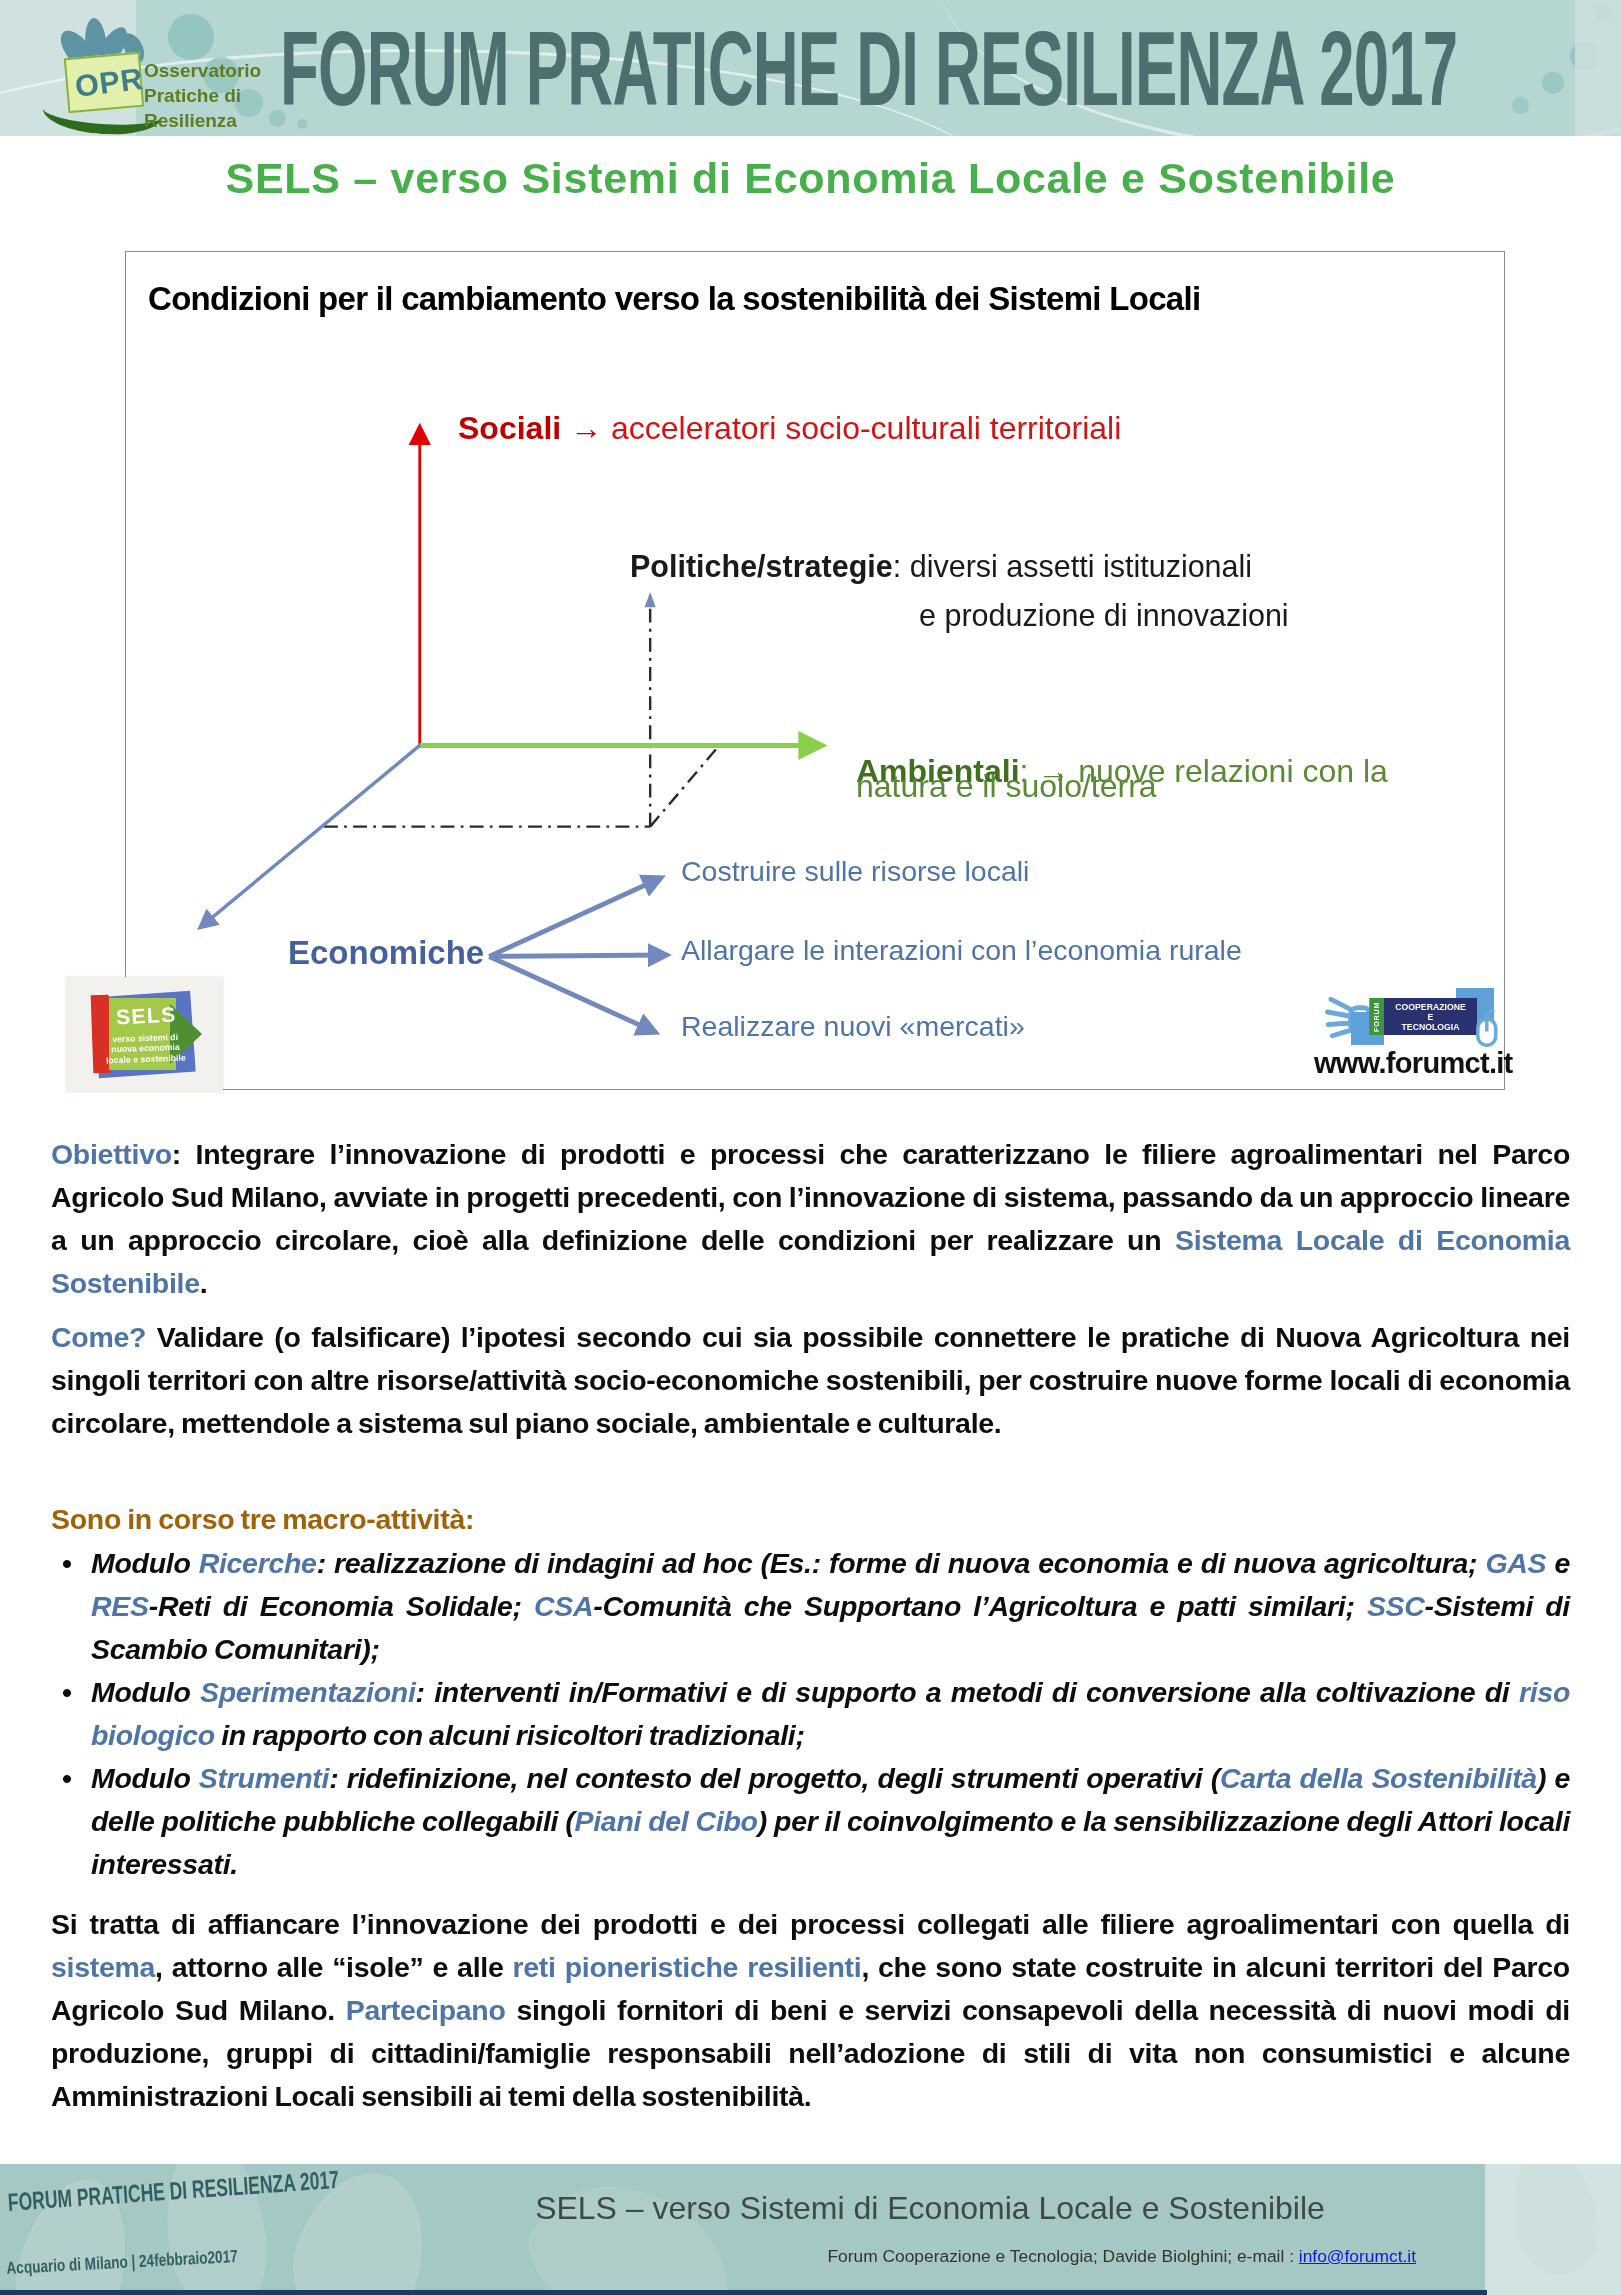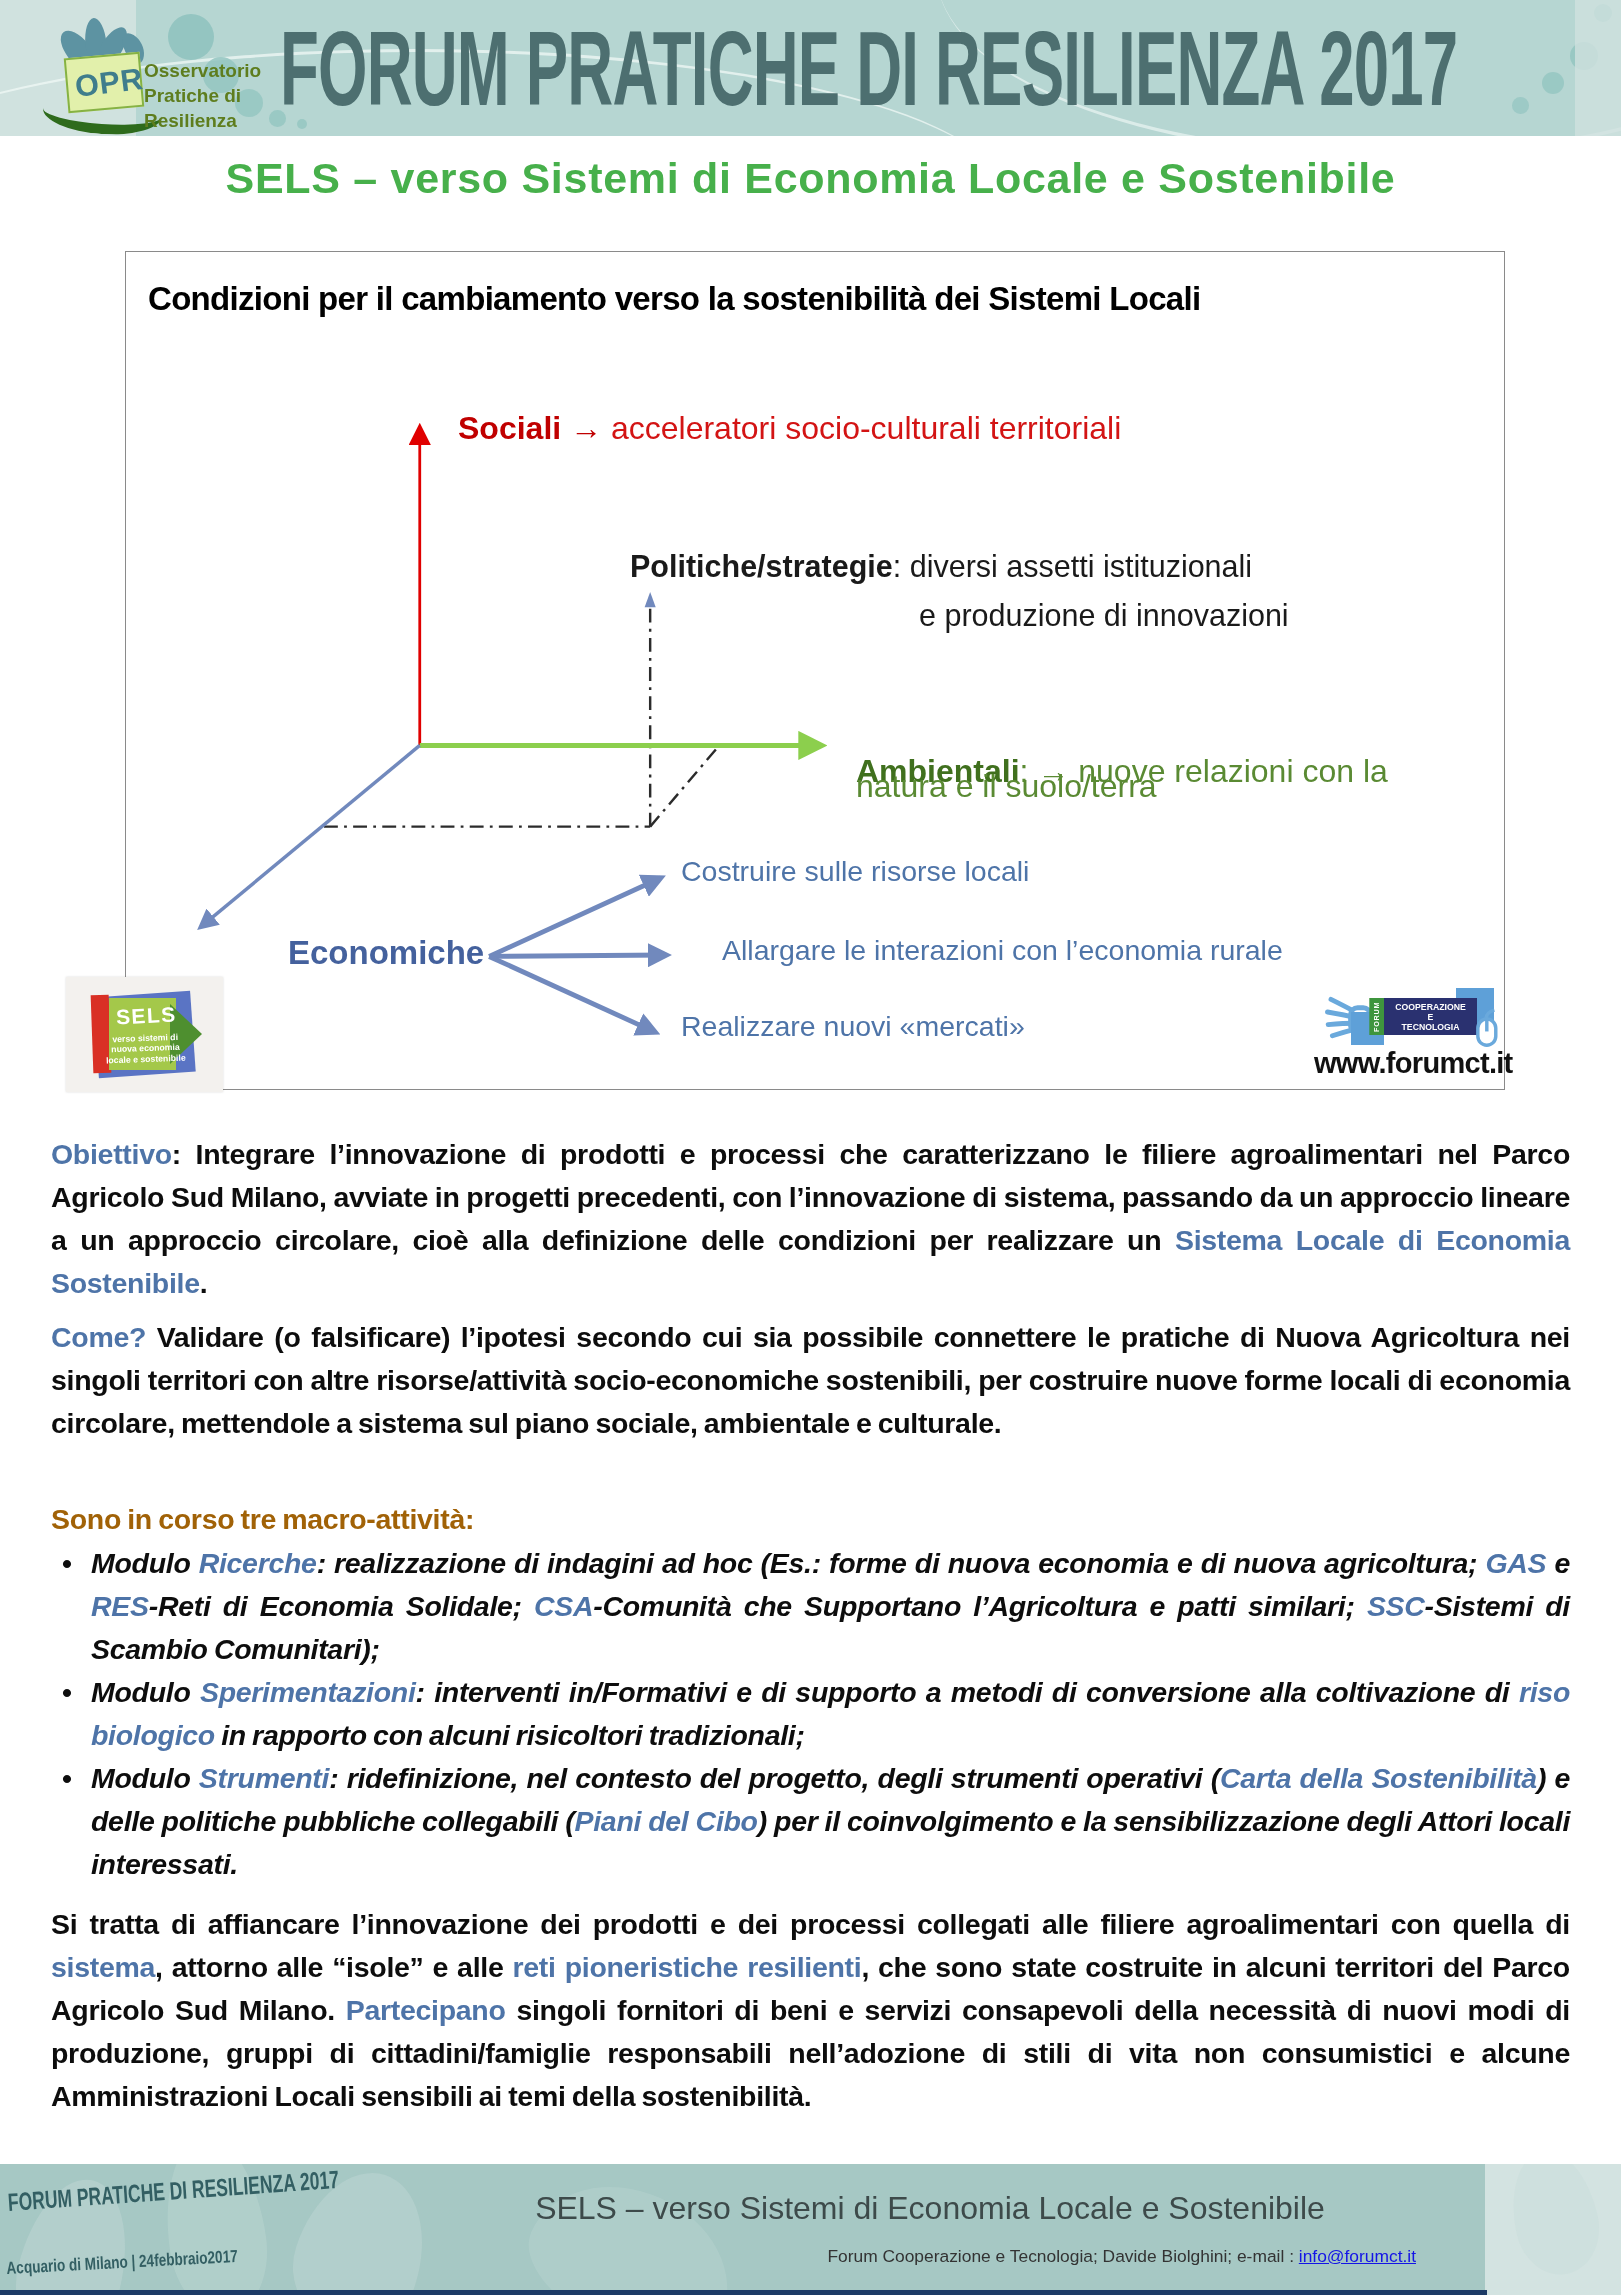--- a/index.html
+++ b/index.html
@@ -41,21 +41,21 @@
   .lab-sociali{left:332px;top:158px;font-size:32px;color:#d31414;}
   .lab-sociali .b{color:#c00000;}
   .lab-pol1{left:504px;top:297px;font-size:30.5px;color:#1a1a1a;}
   .lab-pol2{left:793px;top:346px;font-size:30.5px;color:#1a1a1a;}
   .lab-amb{font-size:32px;color:#5a8a33;}
   .lab-amb .b{color:#40701e;}
   .lab-amb1{left:730px;top:466px;margin-top:35px;}
   .lab-amb2{left:730px;top:516px;}
   .lab-eco{left:162px;top:682px;font-size:33px;font-weight:700;color:#44619d;}
   .lab-branch{font-size:28.5px;color:#4e74a8;}
-  .br0{left:555px;top:603px;} .br1{left:555px;top:682px;margin-left:41px;} .br2{left:555px;top:758px;}
+  .br0{left:555px;top:603px;} .br1{left:555px;top:682px;} .br2{left:555px;top:758px;}
   .b{font-weight:700;}
 
   
   .sels-card{position:absolute;left:66px;top:977px;width:157px;height:115px;background:#f3f1ee;
              box-shadow:0 0 2.1px rgba(0,0,0,.15);}
   .sels-emblem{position:absolute;left:29px;top:14px;width:104px;height:87px;}
   .sels-blue{position:absolute;left:1.4px;top:2.8px;width:97px;height:81px;background:#5a74c4;transform:rotate(-4deg);}
   .sels-red{position:absolute;left:-2.8px;top:4.2px;width:18px;height:78px;background:#d93025;transform:rotate(-2deg);}
   .sels-green{position:absolute;left:14px;top:7px;width:67px;height:72px;background:#a4c84a;}
   .sels-arrow{position:absolute;left:75px;top:12.5px;width:0;height:0;

